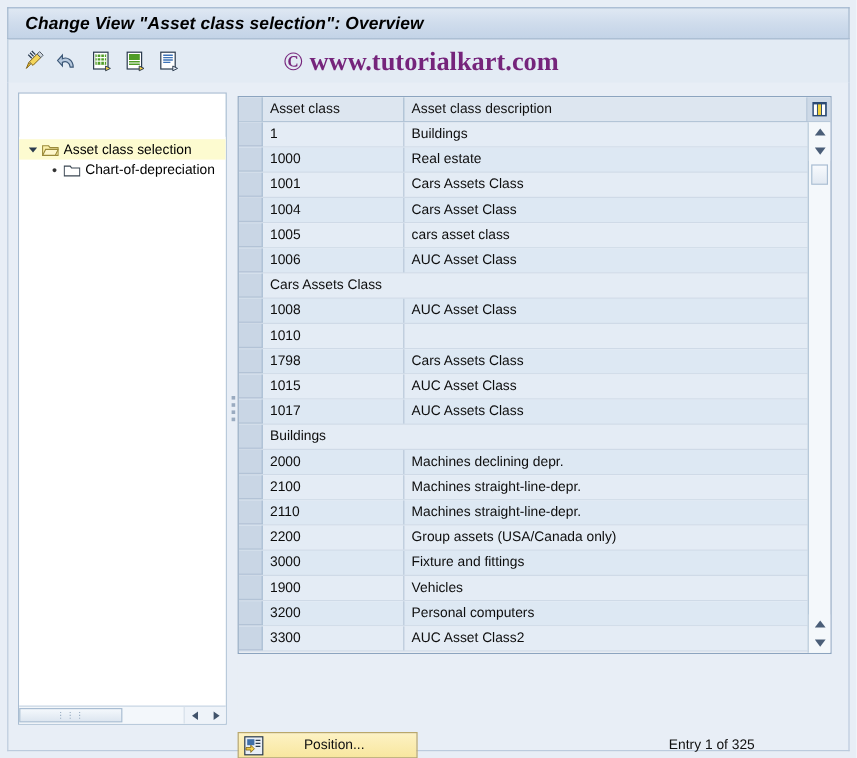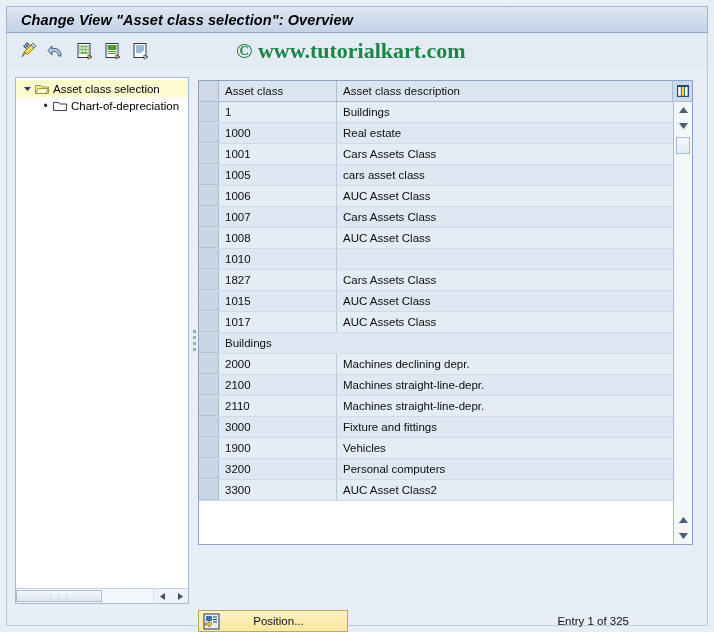--- a/index.html
+++ b/index.html
@@ -53,21 +53,21 @@
     border: 1px solid transparent;
     cursor: pointer;
   }
 
   .watermark {
     position: absolute;
     left: 236px; top: 38px;
     font-family: "Liberation Serif", serif;
     font-size: 22px;
     font-weight: bold;
-    color: #15803d;
+    color: #701a75;
     white-space: nowrap;
     pointer-events: none;
     opacity: .95;
   }
 
   
   .body-area {
     position: absolute; left: 6px; top: 69px;
     width: 702px; height: 557px;
     background: #e8eef6;
@@ -86,21 +86,21 @@
   .ds-header {
     height: 17px;
     background: #dde6f0;
     border-bottom: 1px solid #b7c7da;
     font-size: 11.5px;
     color: #1a1a1a;
     padding-left: 7px;
     display: flex; align-items: center;
     white-space: nowrap;
   }
-  .tree { flex: 1; background: #ffffff; padding-top: 2px; }
+  .tree { flex: 1; background: #ffffff; padding-top: 2px; margin-top: 36px; }
   .tree-row {
     height: 17px;
     display: flex; align-items: center;
     font-size: 11.5px;
     color: #000;
     white-space: nowrap;
     cursor: pointer;
   }
   .tree-row.selected { background: #fdfbd0; }
   .tree-row.level1 { padding-left: 6px; }
@@ -430,46 +430,50 @@
                 <div class="code-cell">1000</div>
                 <div class="desc-cell">Real estate</div>
               </div>
               <div class="row">
                 <div class="sel-cell"></div>
                 <div class="code-cell">1001</div>
                 <div class="desc-cell">Cars Assets Class</div>
               </div>
               <div class="row">
                 <div class="sel-cell"></div>
+                <div class="code-cell">1004</div>
+                <div class="desc-cell">Cars Asset Class</div>
+              </div>
+              <div class="row">
+                <div class="sel-cell"></div>
                 <div class="code-cell">1005</div>
                 <div class="desc-cell">cars asset class</div>
               </div>
               <div class="row">
                 <div class="sel-cell"></div>
                 <div class="code-cell">1006</div>
                 <div class="desc-cell">AUC Asset Class</div>
               </div>
               <div class="row">
                 <div class="sel-cell"></div>
-                <div class="code-cell">1007</div>
                 <div class="desc-cell">Cars Assets Class</div>
               </div>
               <div class="row">
                 <div class="sel-cell"></div>
                 <div class="code-cell">1008</div>
                 <div class="desc-cell">AUC Asset Class</div>
               </div>
               <div class="row">
                 <div class="sel-cell"></div>
                 <div class="code-cell">1010</div>
                 <div class="desc-cell"></div>
               </div>
               <div class="row">
                 <div class="sel-cell"></div>
-                <div class="code-cell">1827</div>
+                <div class="code-cell">1798</div>
                 <div class="desc-cell">Cars Assets Class</div>
               </div>
               <div class="row">
                 <div class="sel-cell"></div>
                 <div class="code-cell">1015</div>
                 <div class="desc-cell">AUC Asset Class</div>
               </div>
               <div class="row">
                 <div class="sel-cell"></div>
                 <div class="code-cell">1017</div>
@@ -486,20 +490,25 @@
               </div>
               <div class="row">
                 <div class="sel-cell"></div>
                 <div class="code-cell">2100</div>
                 <div class="desc-cell">Machines straight-line-depr.</div>
               </div>
               <div class="row">
                 <div class="sel-cell"></div>
                 <div class="code-cell">2110</div>
                 <div class="desc-cell">Machines straight-line-depr.</div>
+              </div>
+              <div class="row">
+                <div class="sel-cell"></div>
+                <div class="code-cell">2200</div>
+                <div class="desc-cell">Group assets (USA/Canada only)</div>
               </div>
               <div class="row">
                 <div class="sel-cell"></div>
                 <div class="code-cell">3000</div>
                 <div class="desc-cell">Fixture and fittings</div>
               </div>
               <div class="row">
                 <div class="sel-cell"></div>
                 <div class="code-cell">1900</div>
                 <div class="desc-cell">Vehicles</div>

